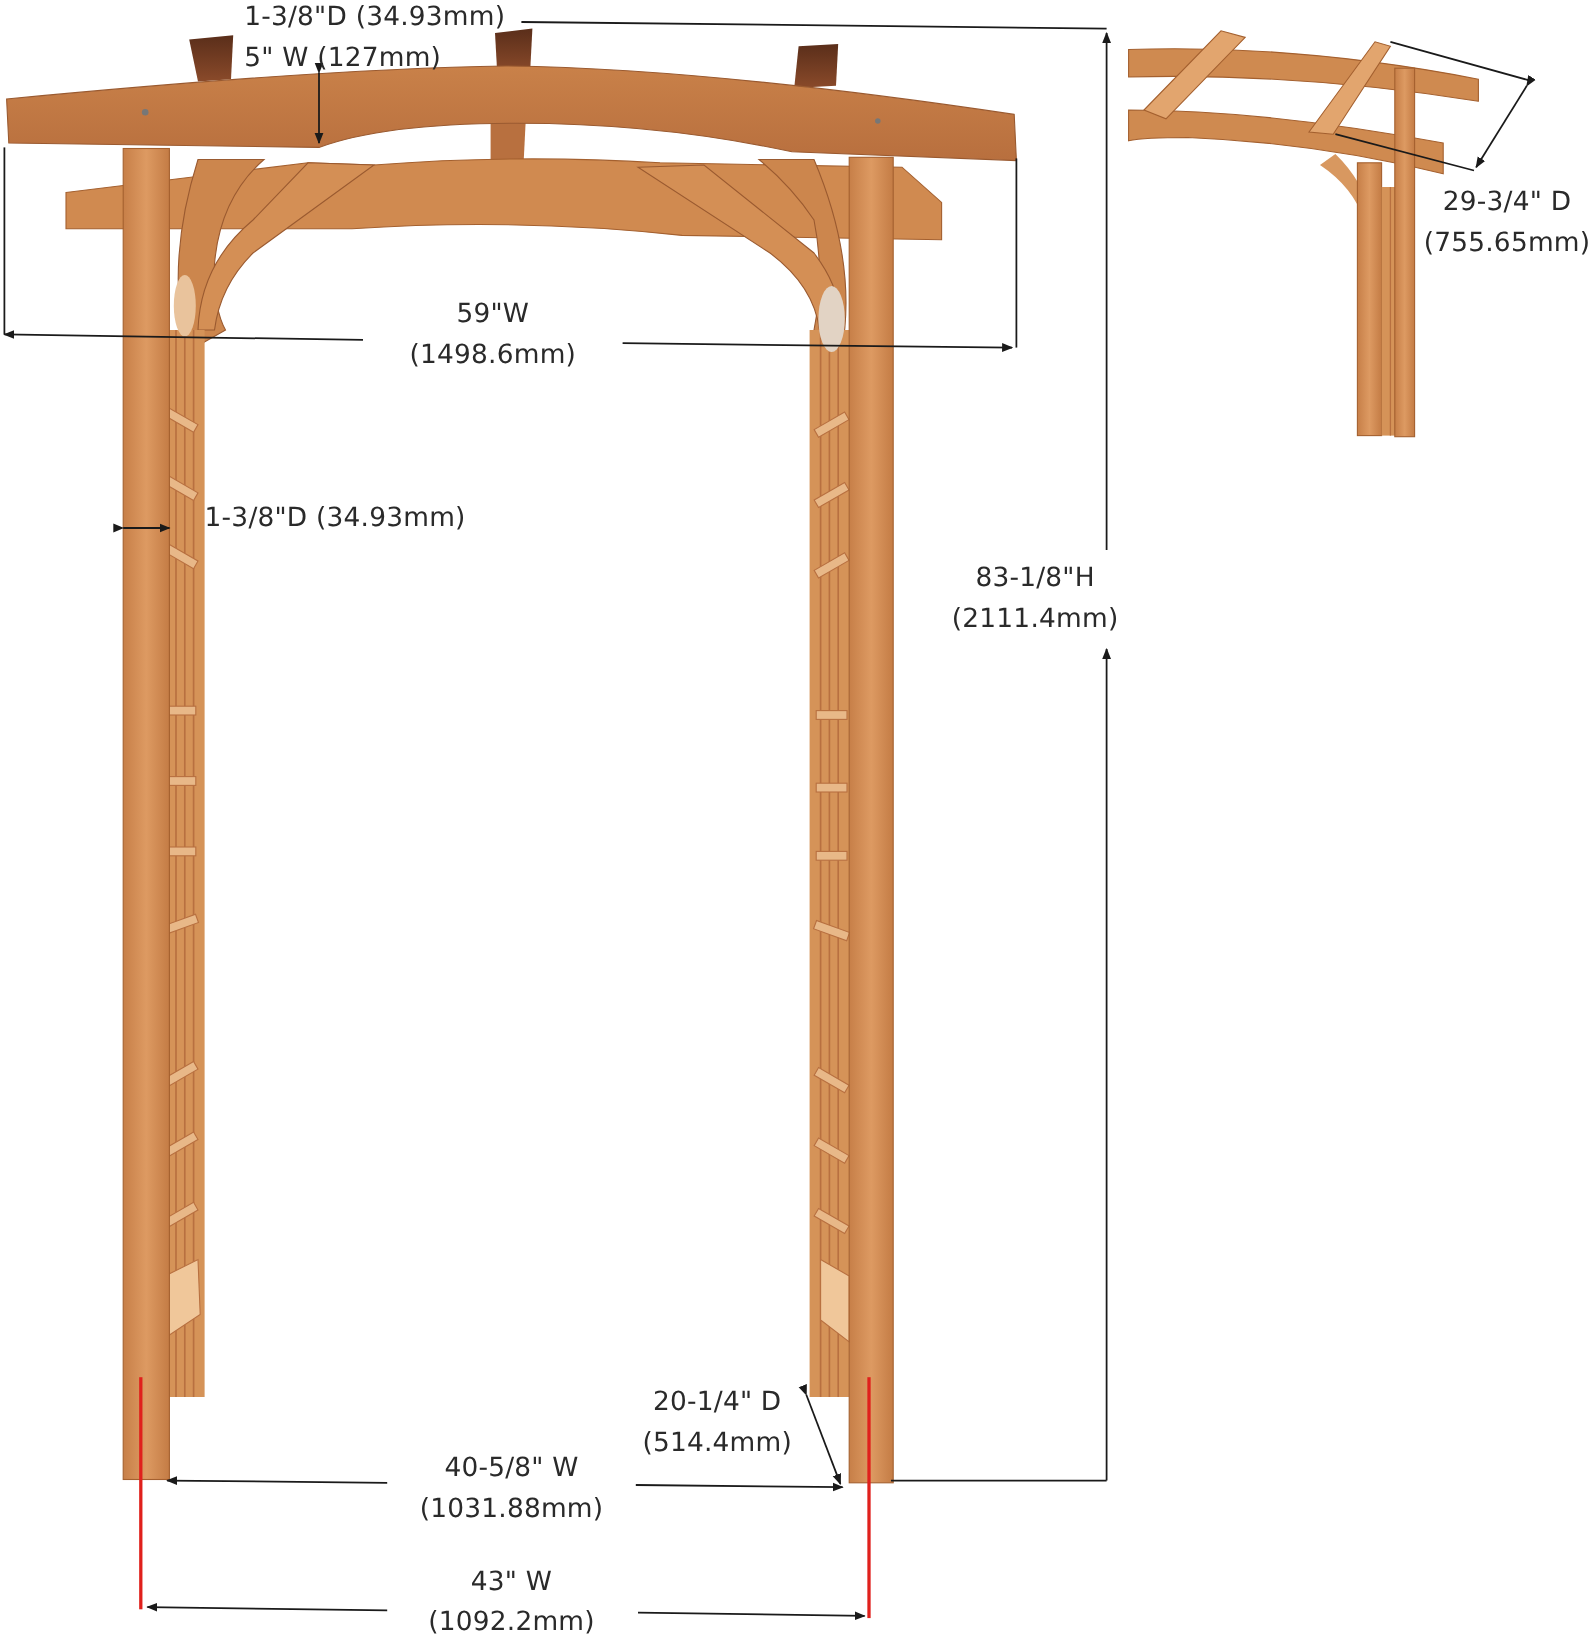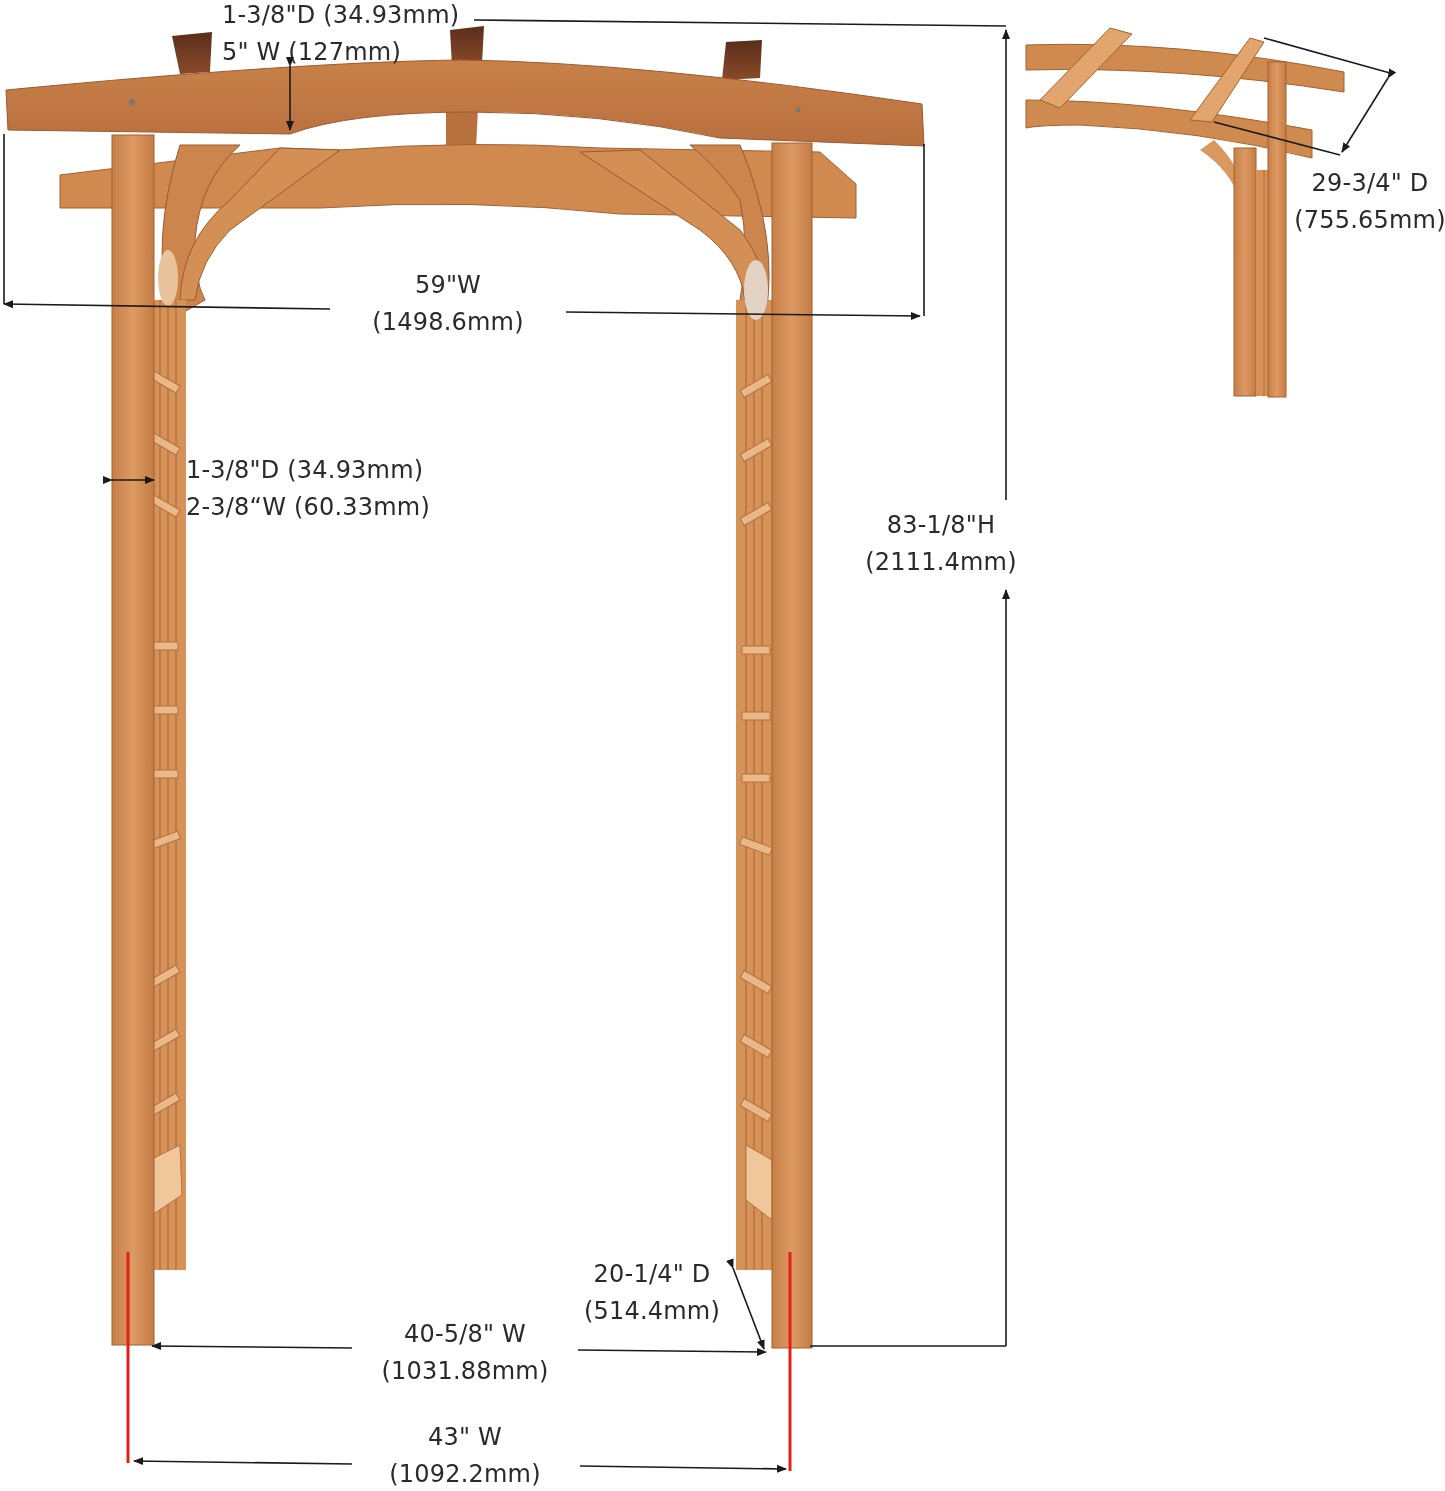--- a/index.html
+++ b/index.html
@@ -159,21 +159,20 @@
     <span>5" W (127mm)</span>
   </div>
 
   <div class="label center" style="left:348px; top:267px; width:200px;">
     <span>59"W</span>
     <span>(1498.6mm)</span>
   </div>
 
   <div class="label" style="left:186px; top:452px;">
     <span>1-3/8"D (34.93mm)</span>
-    <span>2-3/8“W (60.33mm)</span>
   </div>
 
   <div class="label center" style="left:858px; top:507px; width:166px;">
     <span>83-1/8"H</span>
     <span>(2111.4mm)</span>
   </div>
 
   <div class="label center" style="left:1290px; top:165px; width:160px;">
     <span>29-3/4" D</span>
     <span>(755.65mm)</span>

